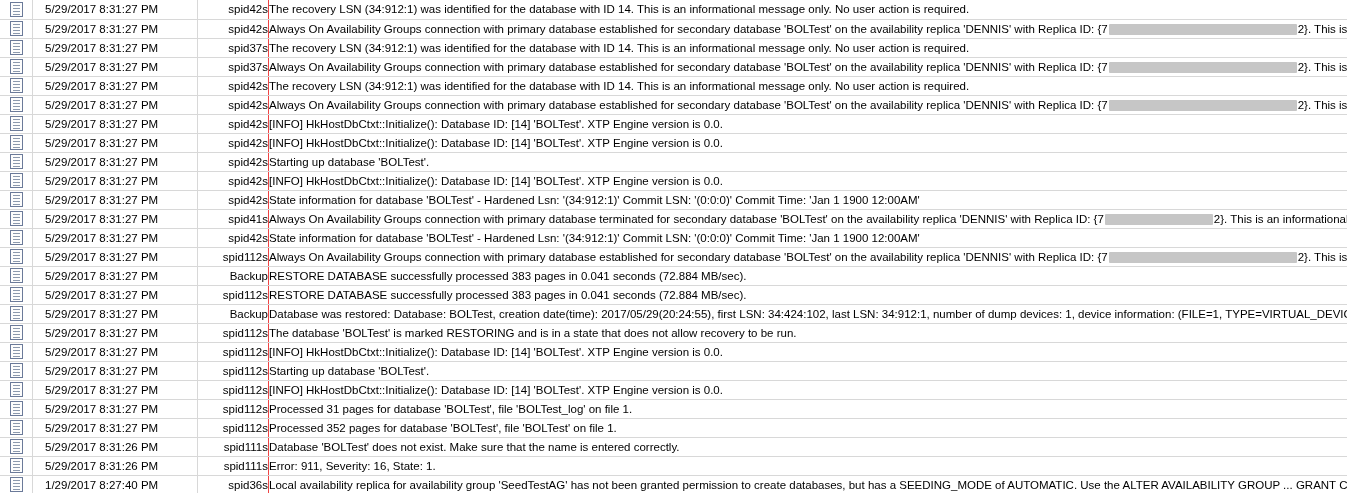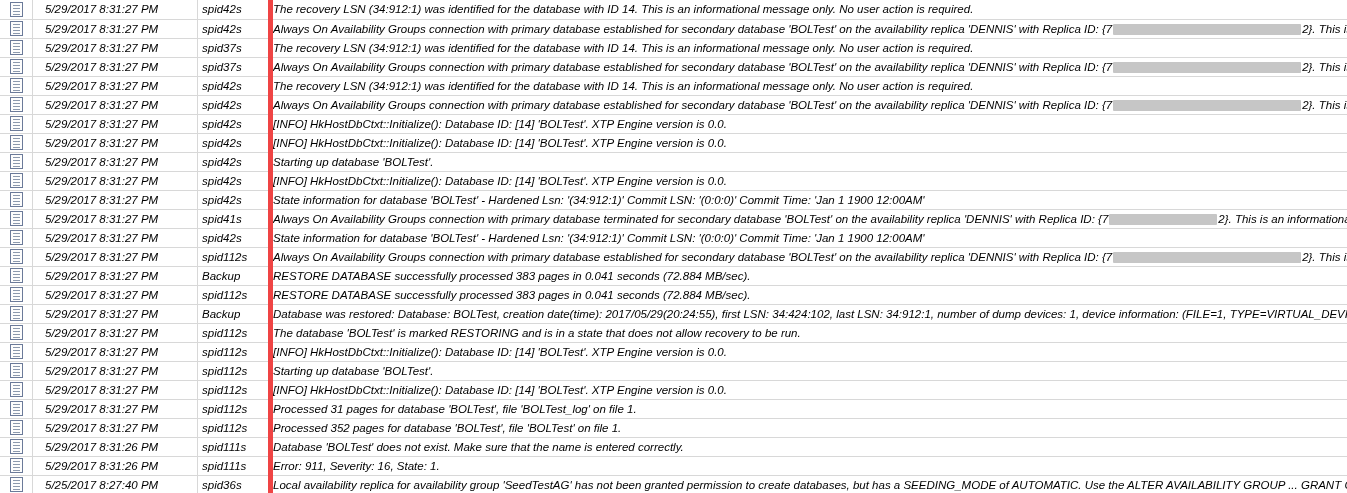--- a/index.html
+++ b/index.html
@@ -12,21 +12,20 @@
     height: 493px;
     overflow: hidden;
     font-family: "Liberation Sans", sans-serif;
     font-size: 11.5px;
     color: #000000;
   }
   .log-grid {
     width: 1347px;
     border-collapse: collapse;
     table-layout: fixed;
-    font-style: italic;
   }
   .log-grid tr {
     height: 19px;
   }
   .log-grid td {
     border-bottom: 1px solid #d8d8d8;
     padding: 0;
     vertical-align: middle;
     white-space: nowrap;
     overflow: hidden;
@@ -38,22 +37,23 @@
     border-right: 1px solid #d8d8d8;
     text-align: center;
   }
   td.col-date {
     width: 152px;
     border-right: 1px solid #d8d8d8;
     padding-left: 12px;
   }
   td.col-source {
     width: 66px;
-    border-right: 5px solid #ef4444;
+    border-right: 1px solid #ef4444;
     padding-left: 4px;
+    text-align: right;
   }
   td.col-message {
     position: relative;
   }
   .doc-icon {
     display: inline-block;
     position: relative;
     width: 11px;
     height: 13px;
     background: #fdfdfd;
@@ -235,18 +235,18 @@
         <td class="col-message"><span class="msg-text">Database 'BOLTest' does not exist. Make sure that the name is entered correctly.</span></td>
       </tr>
       <tr>
         <td class="col-icon"><span class="doc-icon"></span></td>
         <td class="col-date">5/29/2017 8:31:26 PM</td>
         <td class="col-source">spid111s</td>
         <td class="col-message"><span class="msg-text">Error: 911, Severity: 16, State: 1.</span></td>
       </tr>
       <tr>
         <td class="col-icon"><span class="doc-icon"></span></td>
-        <td class="col-date">5/25/2017 8:27:40 PM</td>
+        <td class="col-date">1/29/2017 8:27:40 PM</td>
         <td class="col-source">spid36s</td>
         <td class="col-message"><span class="msg-text">Local availability replica for availability group 'SeedTestAG' has not been granted permission to create databases, but has a SEEDING_MODE of AUTOMATIC. Use the ALTER AVAILABILITY GROUP ... GRANT CREATE ANY DATABA</span></td>
       </tr>
     </tbody>
 </table>
 
 </body></html>

